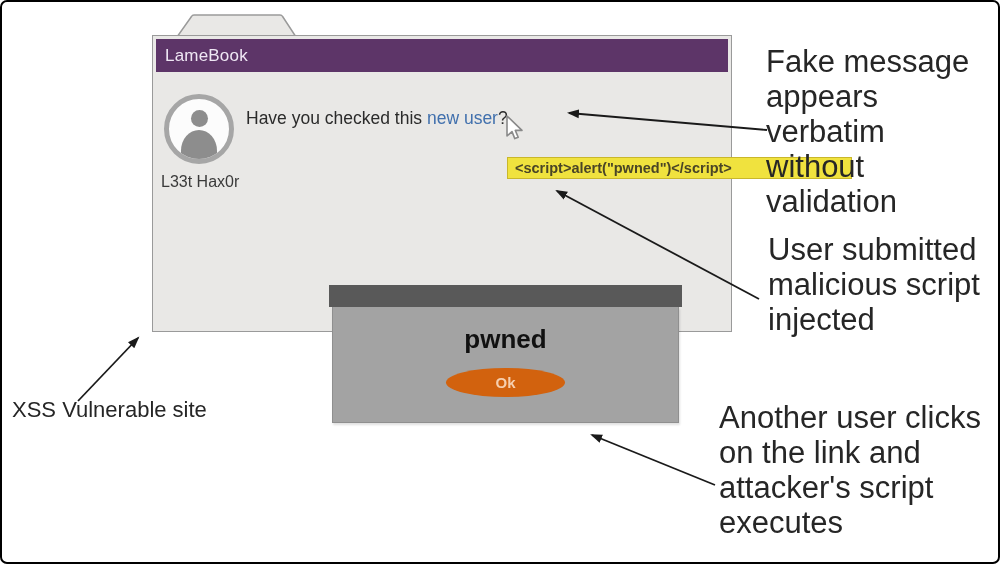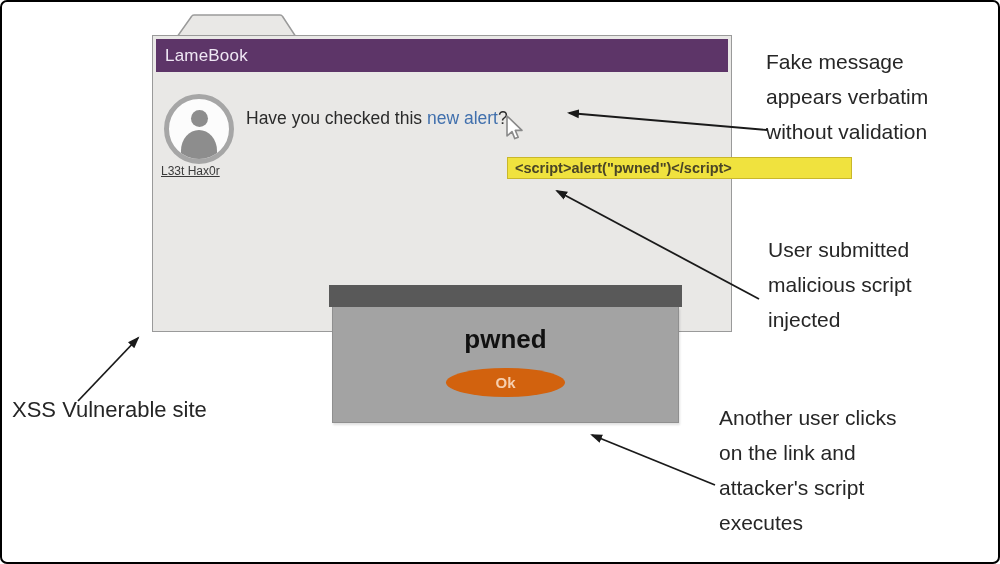--- a/index.html
+++ b/index.html
@@ -73,24 +73,24 @@
     background: #8d8d8d;
   }
   .avatar .shoulders {
     position: absolute;
     left: 12px; top: 31px;
     width: 36px; height: 30px;
     border-radius: 55% 55% 0 0 / 75% 75% 0 0;
     background: #8d8d8d;
   }
   .username {
-    font-size: 12px;
+    margin-top: 9px;
+    font-size: 16px;
     color: #3a3a3a;
     white-space: nowrap;
-    text-decoration: underline;
   }
   .message {
     position: absolute;
     left: 93px; top: 72px;
     font-size: 17.5px;
     color: #2b2b2b;
     white-space: nowrap;
   }
   .message .link {
     color: var(--link-blue, #4170ad);
@@ -157,21 +157,21 @@
     color: #f6cfae;
     font-family: Liberation Sans, sans-serif;
     font-size: 15px;
     font-weight: bold;
     cursor: pointer;
   }
 
   
   .ann {
     position: absolute;
-    font-size: 21px;
+    font-size: 31px;
     line-height: 35px;
     color: #262626;
     white-space: pre-line;
     z-index: 20;
   }
   .ann-fake    { left: 764px; top: 42px;  }
   .ann-user    { left: 766px; top: 230px; }
   .ann-another { left: 717px; top: 398px; }
   .ann-xss     { left: 10px;  top: 390px; font-size: 22px; }
 </style>
@@ -200,21 +200,21 @@
     <div class="titlebar">LameBook</div>
 
     <div class="avatar-wrap">
       <div class="avatar">
         <div class="head"></div>
         <div class="shoulders"></div>
       </div>
       <div class="username">L33t Hax0r</div>
     </div>
 
-    <div class="message"><span>Have you checked this </span><span class="link">new alert</span><span>?</span></div>
+    <div class="message"><span>Have you checked this </span><span class="link">new user</span><span>?</span></div>
   </div>
 
   <svg class="cursor" width="28" height="32" viewBox="0 0 28 32">
     <path d="M8 3 L8 23 L13 18.6 L15.8 25.6 L19.2 24.2 L16.3 17.4 L23 17.4 Z" fill="#ffffff" stroke="#8a8a8a" stroke-width="1.6" stroke-linejoin="round"></path>
   </svg>
 
   <div class="script-box">&lt;script&gt;alert("pwned")&lt;/script&gt;</div>
 
   <div class="alert">
     <div class="alert-titlebar"></div>

